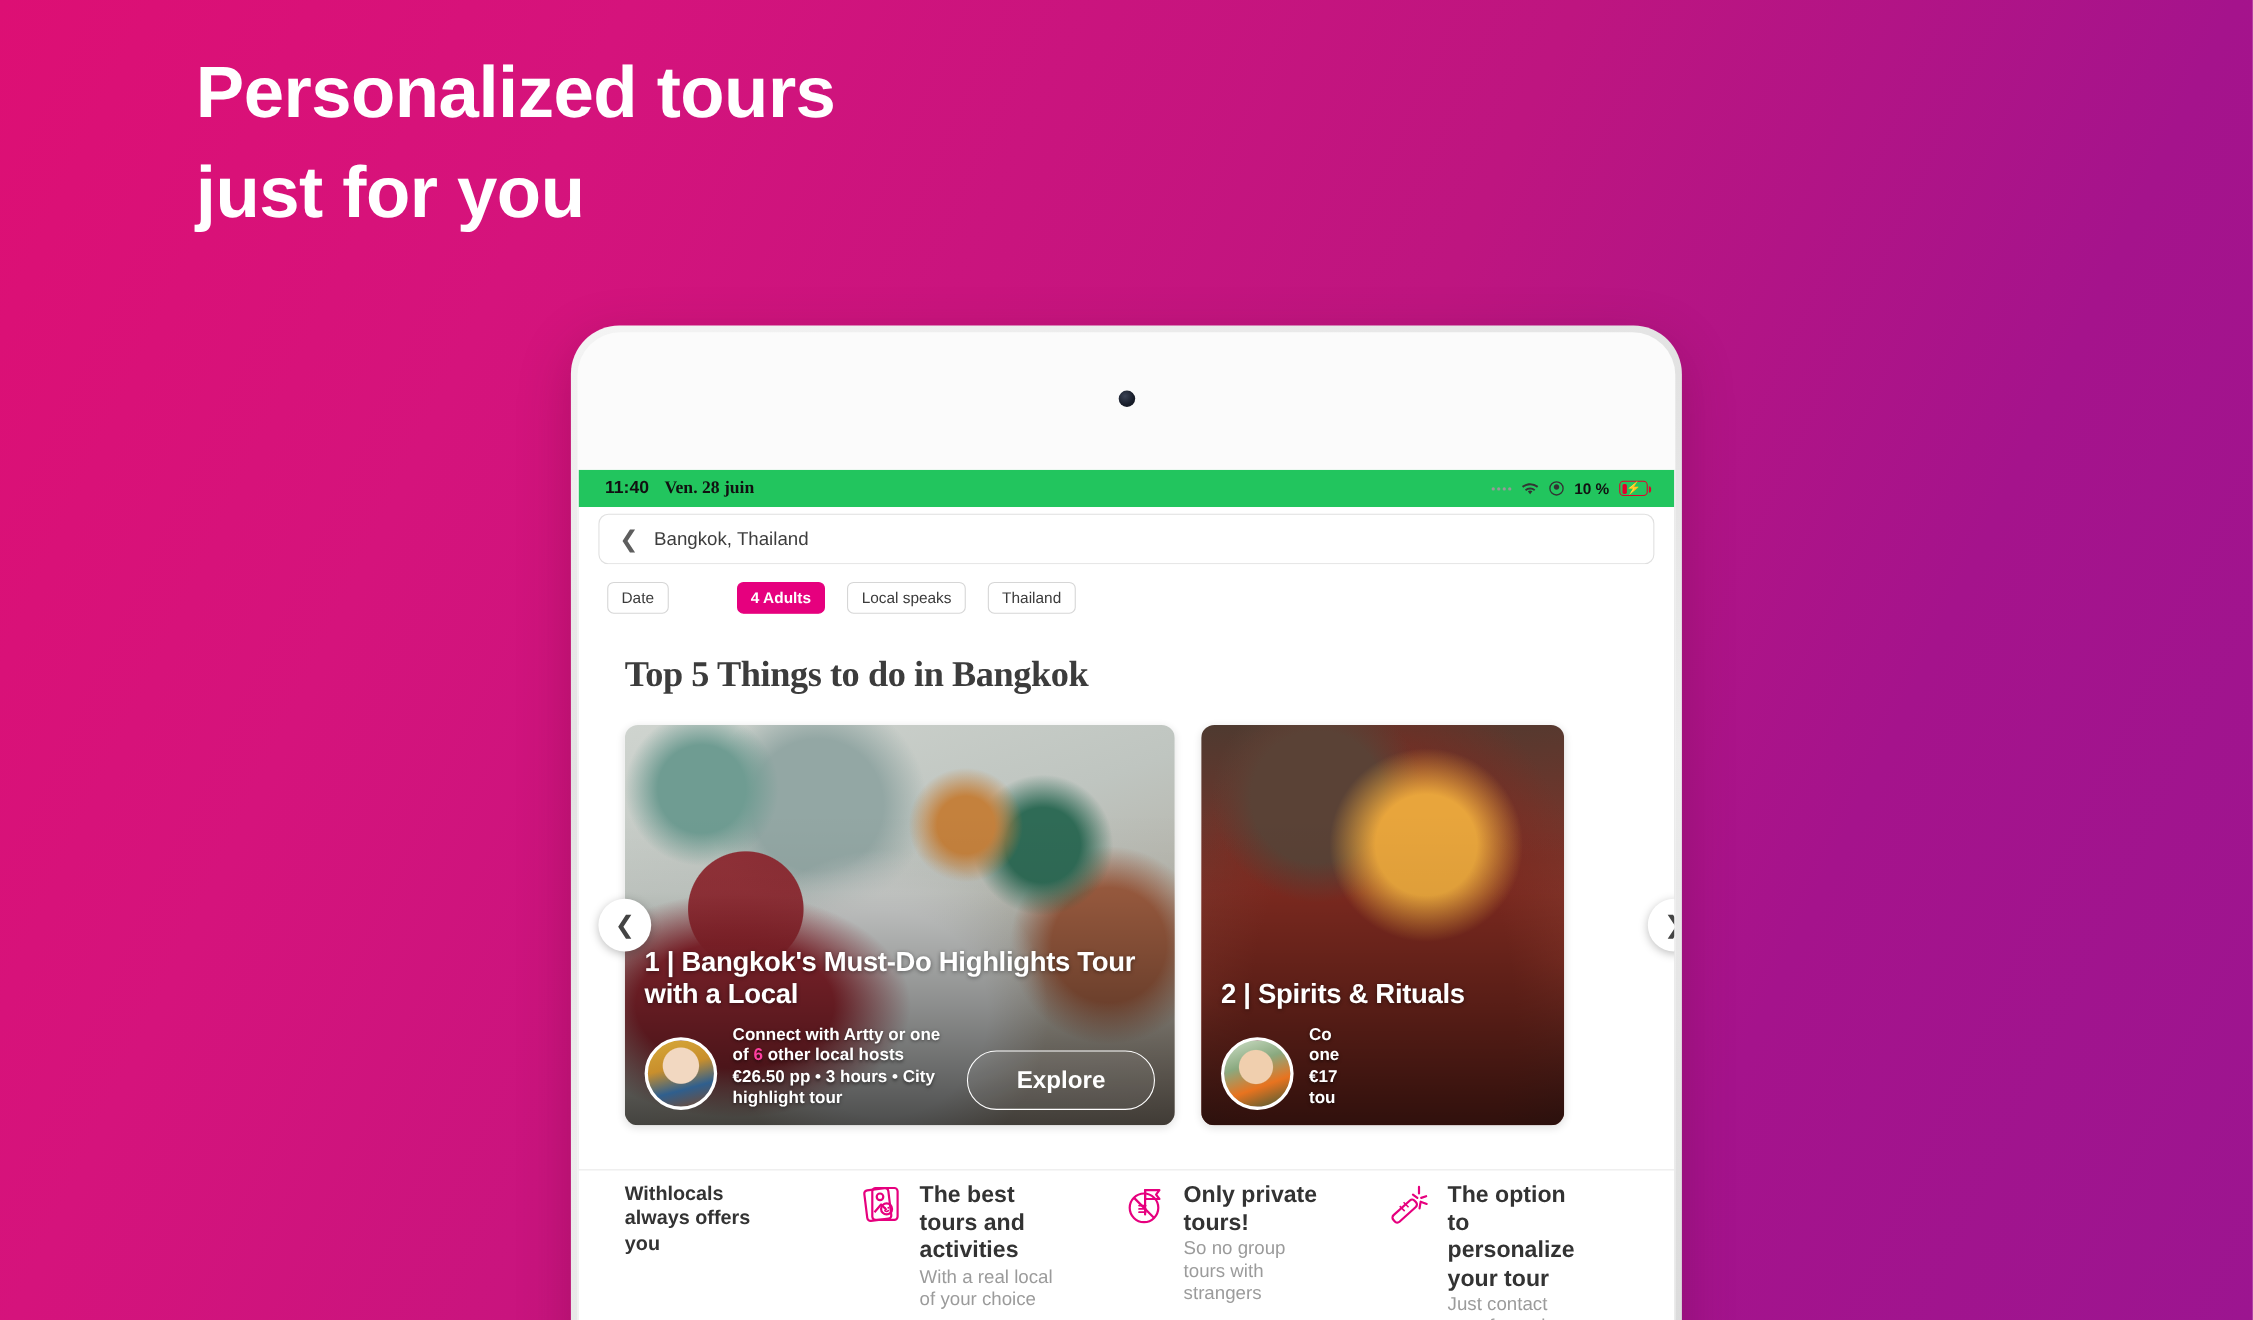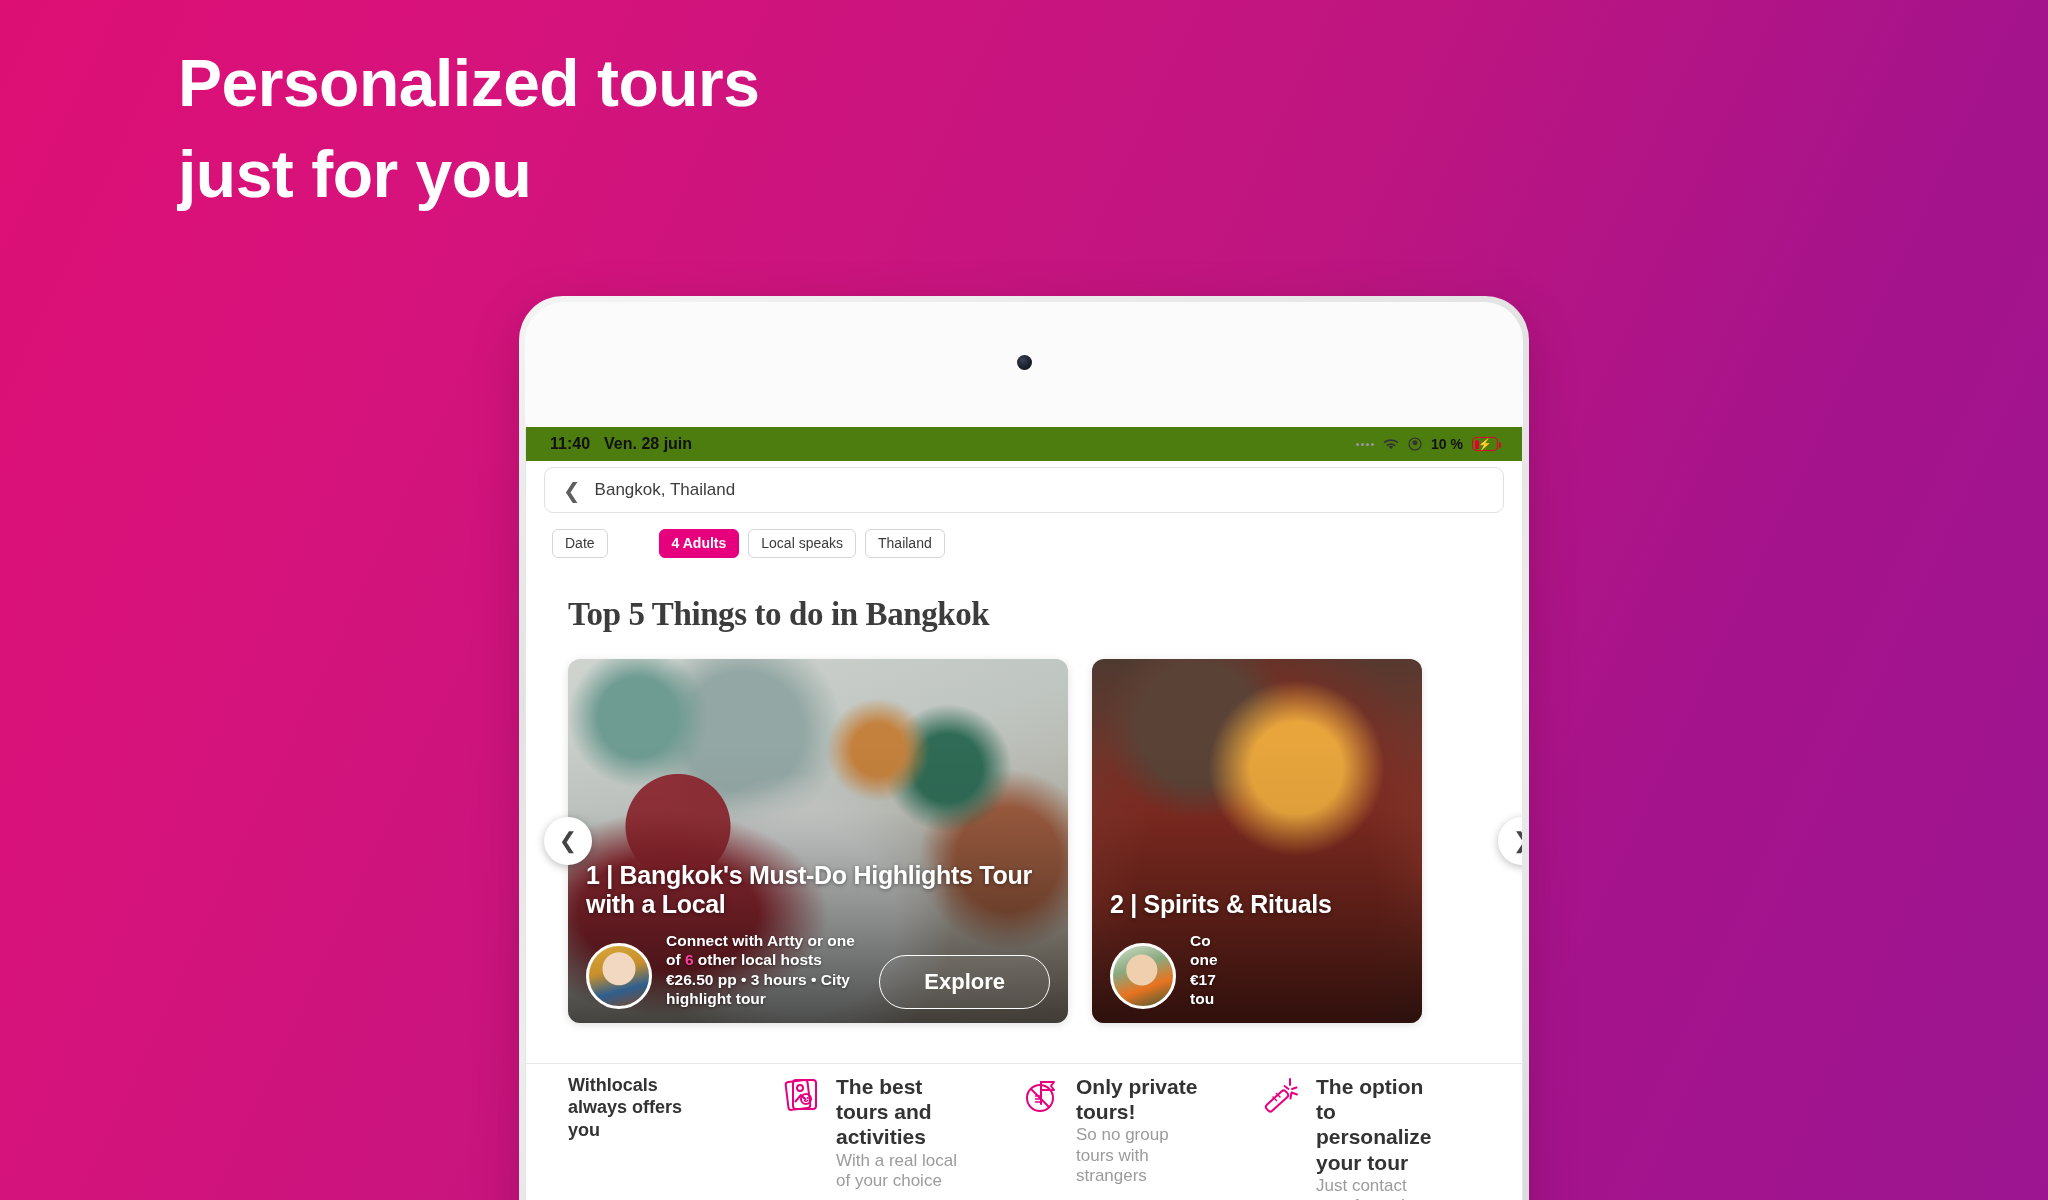--- a/index.html
+++ b/index.html
@@ -67,24 +67,24 @@
 
   
   .statusbar {
     height: 34px;
     display: flex;
     align-items: center;
     padding: 0 24px 0 24px;
     font-size: 16px;
     color: #111;
     font-weight: 600;
-    background: #4d7c0f;
+    background: #22c55e;
   }
   .sb-left { display: flex; align-items: baseline; gap: 14px; }
-  .sb-date { font-weight: 600; }
+  .sb-date { font-weight: 600; font-family: Liberation Serif, serif; }
   .sb-right {
     margin-left: auto;
     display: flex; align-items: center; gap: 9px;
     font-size: 14px; font-weight: 600;
   }
   .sig-dots { display: flex; gap: 2px; align-items: flex-end; }
   .sig-dots i { display:block; width:3px; height:3px; background:#999; border-radius:50%; }
   .battery {
     width: 26px; height: 14px;
     border: 1.6px solid #e3002b;
@@ -109,21 +109,21 @@
     display: flex; align-items: center;
     gap: 14px;
     padding: 0 18px;
     background: #fff;
   }
   .searchbar .chev { color: #5e5e5e; font-size: 21px; line-height: 1; font-weight: 300; }
   .searchbar .loc { font-size: 17px; color: #3d3d3d; }
 
   
   .chips {
-    display: flex; gap: 9px;
+    display: flex; gap: 20px;
     padding: 16px 18px 0 26px;
     background: #fff;
   }
   .chip {
     border: 1px solid #d6d6d6;
     border-radius: 6px;
     padding: 5px 12px 6px;
     font-size: 14px;
     color: #3b3b3b;
     background: #fff;

